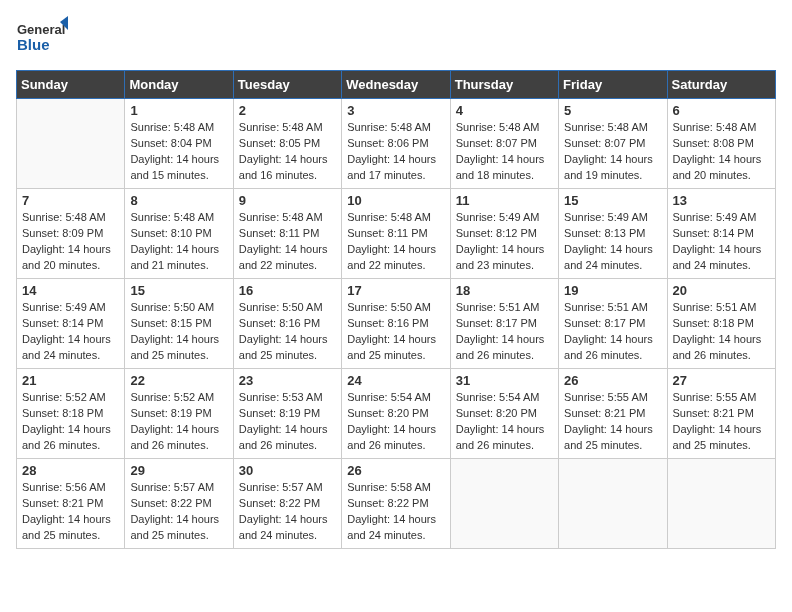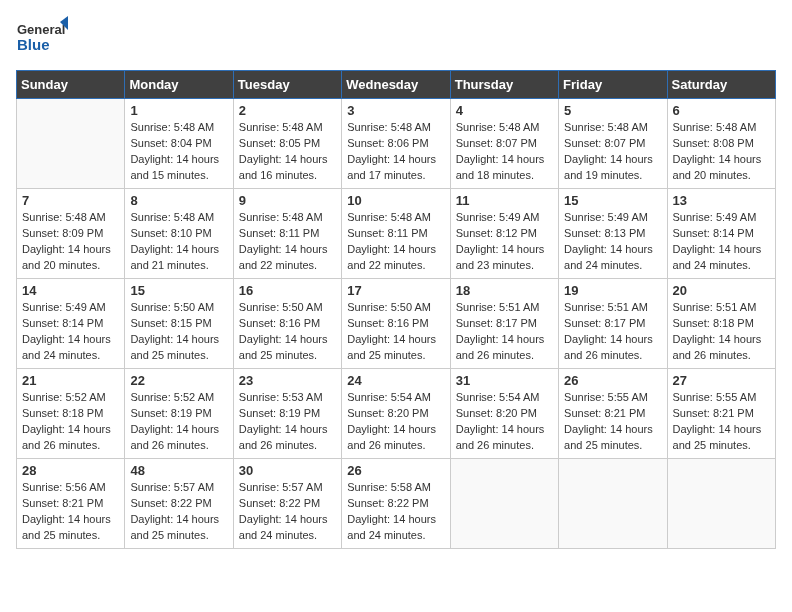--- a/index.html
+++ b/index.html
@@ -218,21 +218,21 @@
           <span class="day-number">27</span>
           <div class="cell-text">Sunrise: 5:55 AM<br>Sunset: 8:21 PM<br>Daylight: 14 hours<br>and 25 minutes.</div>
         </td>
       </tr>
       <tr>
         <td>
           <span class="day-number">28</span>
           <div class="cell-text">Sunrise: 5:56 AM<br>Sunset: 8:21 PM<br>Daylight: 14 hours<br>and 25 minutes.</div>
         </td>
         <td>
-          <span class="day-number">48</span>
+          <span class="day-number">29</span>
           <div class="cell-text">Sunrise: 5:57 AM<br>Sunset: 8:22 PM<br>Daylight: 14 hours<br>and 25 minutes.</div>
         </td>
         <td>
           <span class="day-number">30</span>
           <div class="cell-text">Sunrise: 5:57 AM<br>Sunset: 8:22 PM<br>Daylight: 14 hours<br>and 24 minutes.</div>
         </td>
         <td>
           <span class="day-number">26</span>
           <div class="cell-text">Sunrise: 5:58 AM<br>Sunset: 8:22 PM<br>Daylight: 14 hours<br>and 24 minutes.</div>
         </td>

